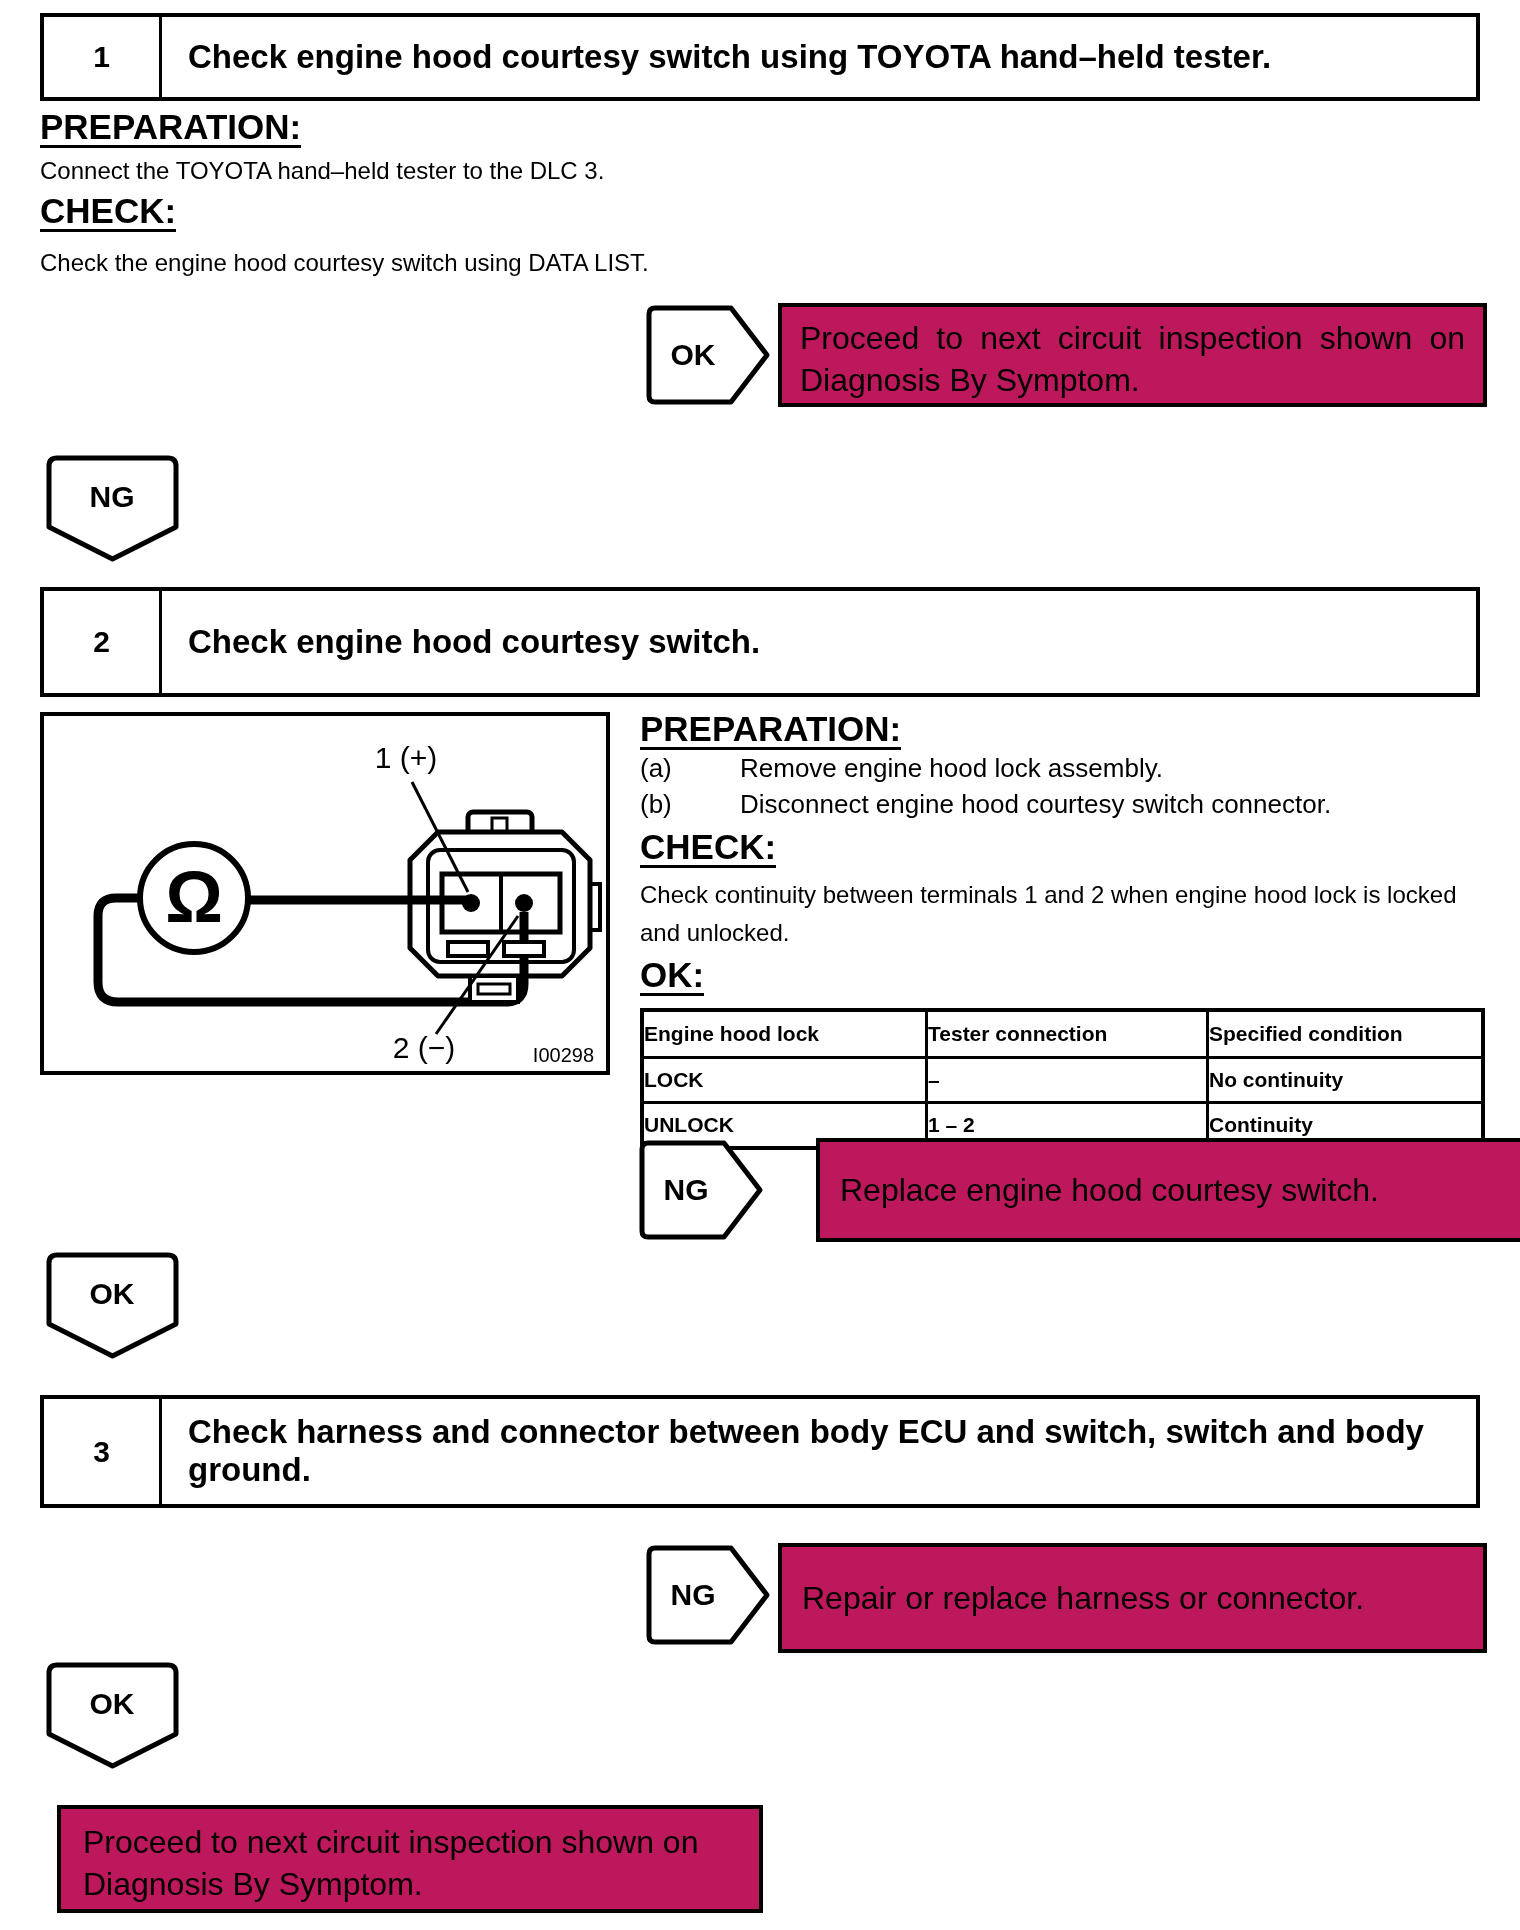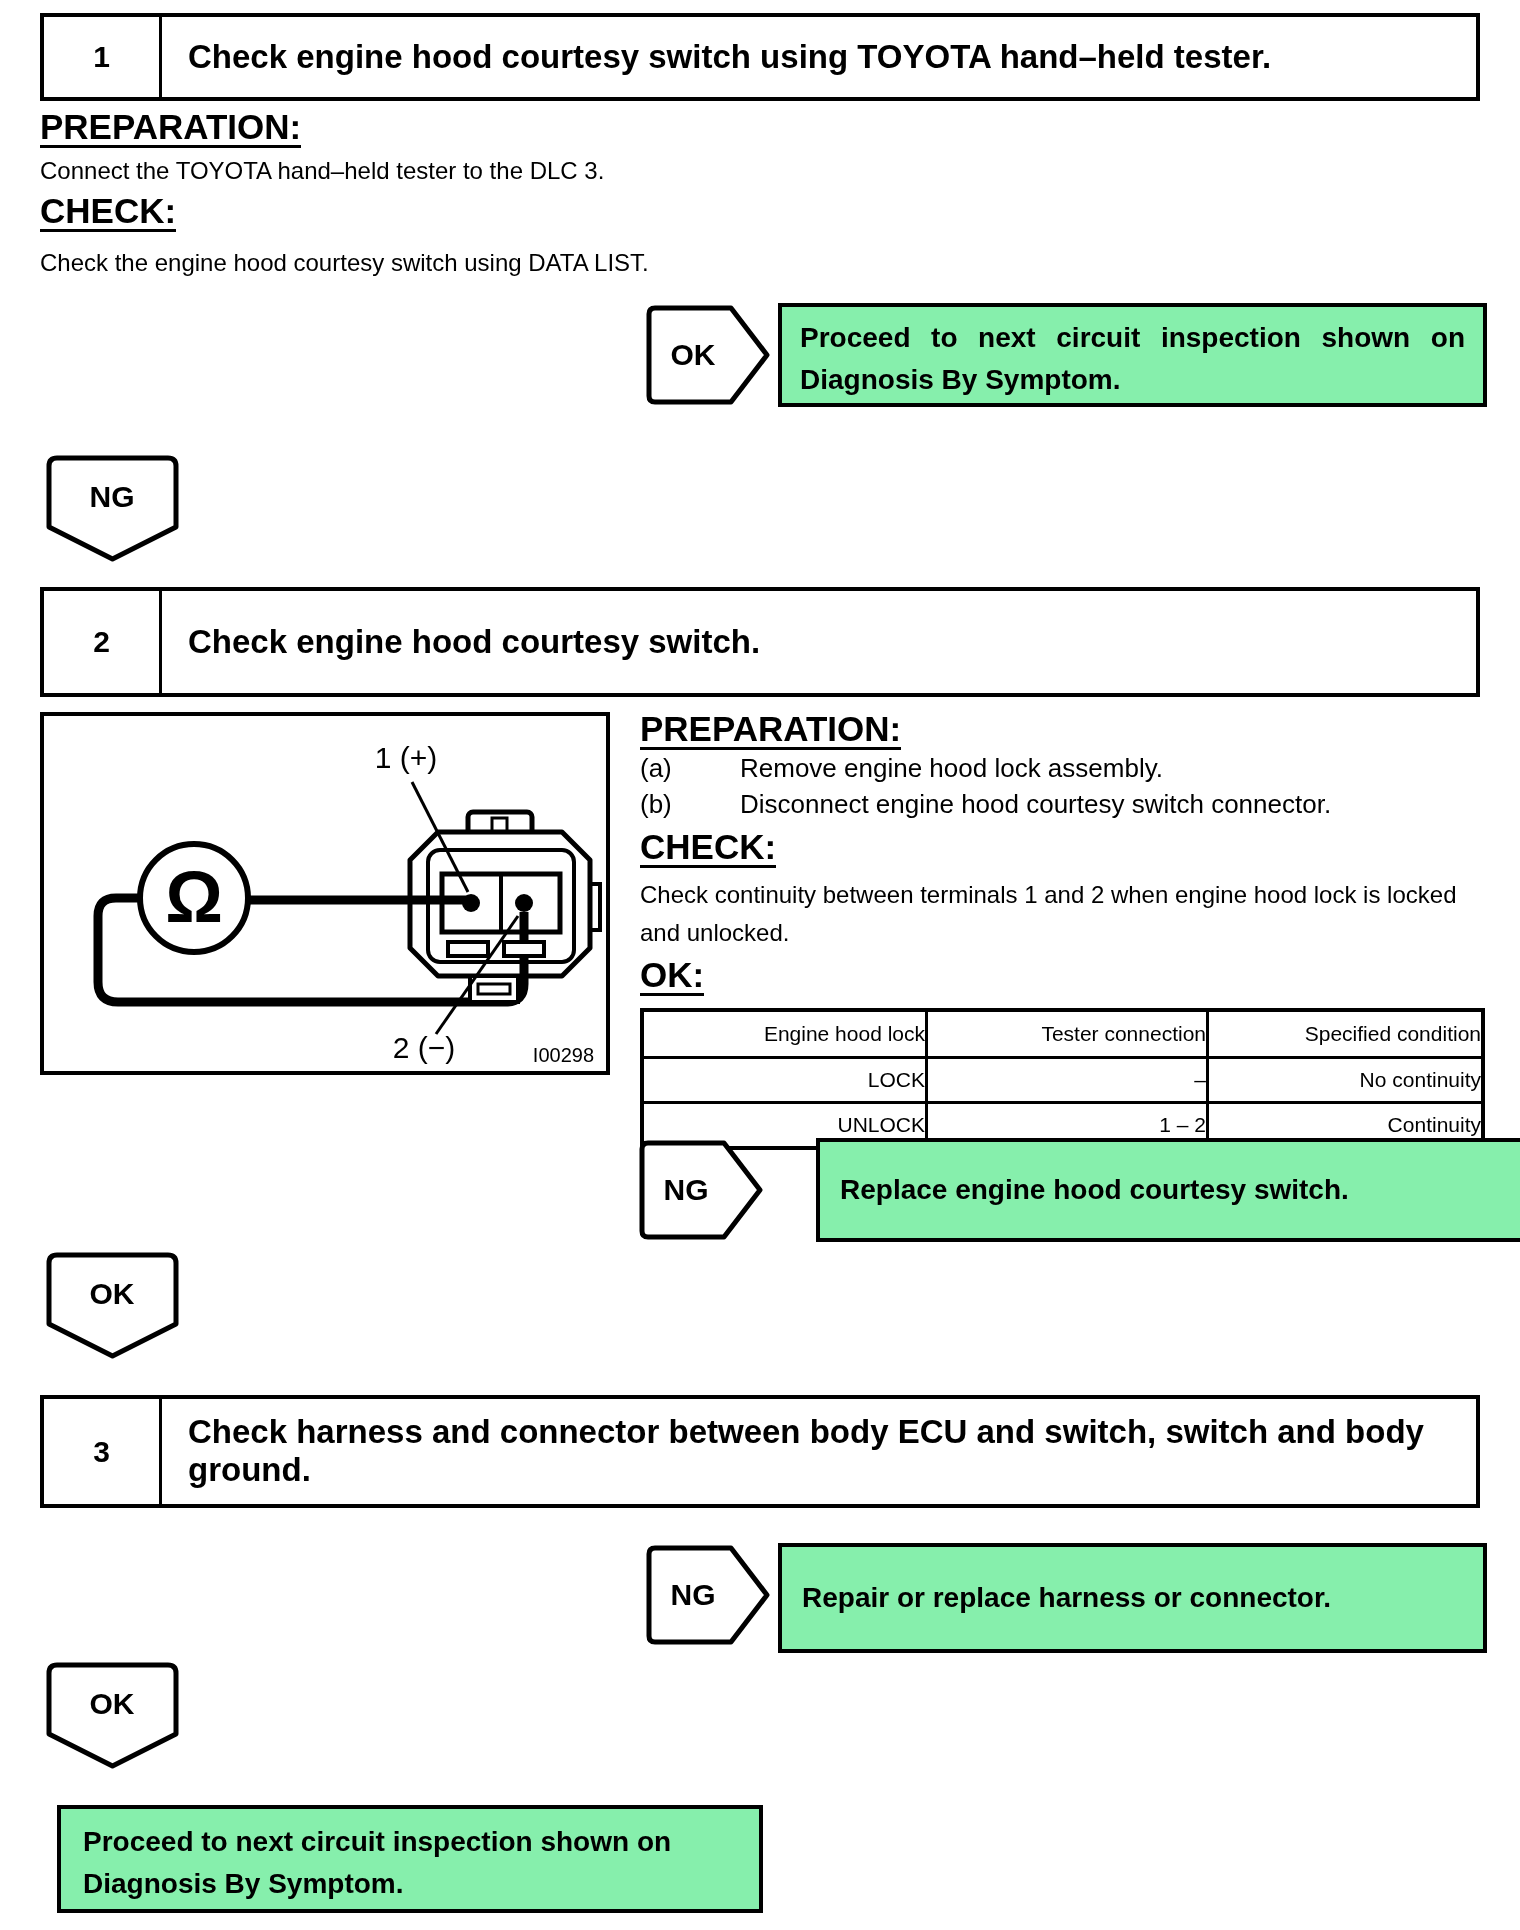--- a/index.html
+++ b/index.html
@@ -11,30 +11,30 @@
   
   .step-header{border:4px solid #000;display:flex;background:#fff;box-sizing:border-box;}
   .step-num{width:115px;border-right:3px solid #000;display:flex;align-items:center;justify-content:center;
     font-weight:bold;font-size:30px;flex:0 0 115px;}
   .step-title{flex:1;display:flex;align-items:center;padding:6px 26px;font-weight:bold;font-size:33px;line-height:38px;}
   
   .h-u{font-weight:bold;font-size:35px;border-bottom:3px solid #000;padding-bottom:3px;display:inline-block;line-height:30px;}
   .body-text{font-size:24px;line-height:34px;}
   .flow-col > div{margin:0;}
   
-  .result-box{border:4px solid #000;box-sizing:border-box;background:#86efac;font-weight:bold;font-size:28px;line-height:42px;}
+  .result-box{border:4px solid #000;box-sizing:border-box;background:#be185d;font-weight:normal;font-size:32px;line-height:42px;}
   .result-center{display:flex;align-items:center;padding:0 20px;}
   .result-justify{padding:10px 18px;text-align:justify;}
   
   .rcol{width:847px;}
   .sub-item{display:flex;font-size:26px;line-height:36px;margin-top:10px;}
   .sub-item .bullet{flex:0 0 100px;}
   
   table.cont{border-collapse:collapse;width:845px;margin-top:12px;}
-  table.cont th, table.cont td{border:3px solid #000;text-align:right;font-weight:normal;
+  table.cont th, table.cont td{border:3px solid #000;text-align:left;font-weight:bold;
     font-size:21px;padding:0;height:42px;}
   table.cont thead th{height:44px;}
   table.cont{border:4px solid #000;}
   svg text{font-family:"Liberation Sans", sans-serif;}
   .diagram-box{border:4px solid #000;box-sizing:border-box;background:#fff;}
 </style>
 </head>
 <body>
 
 <div class="page">

